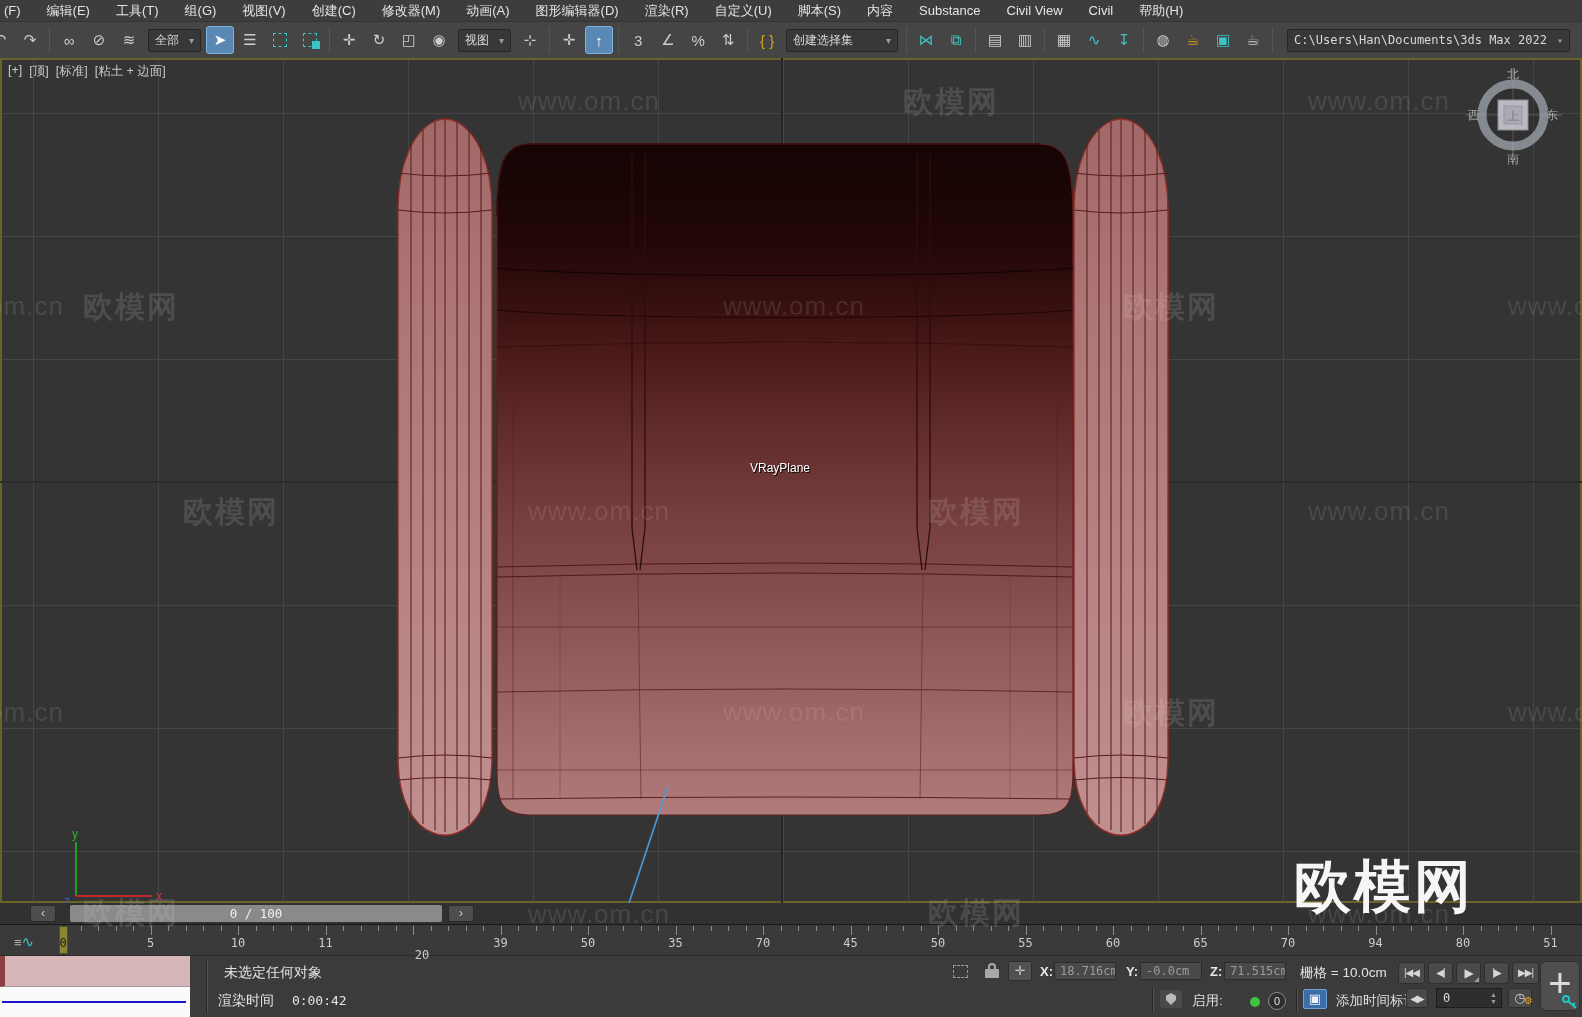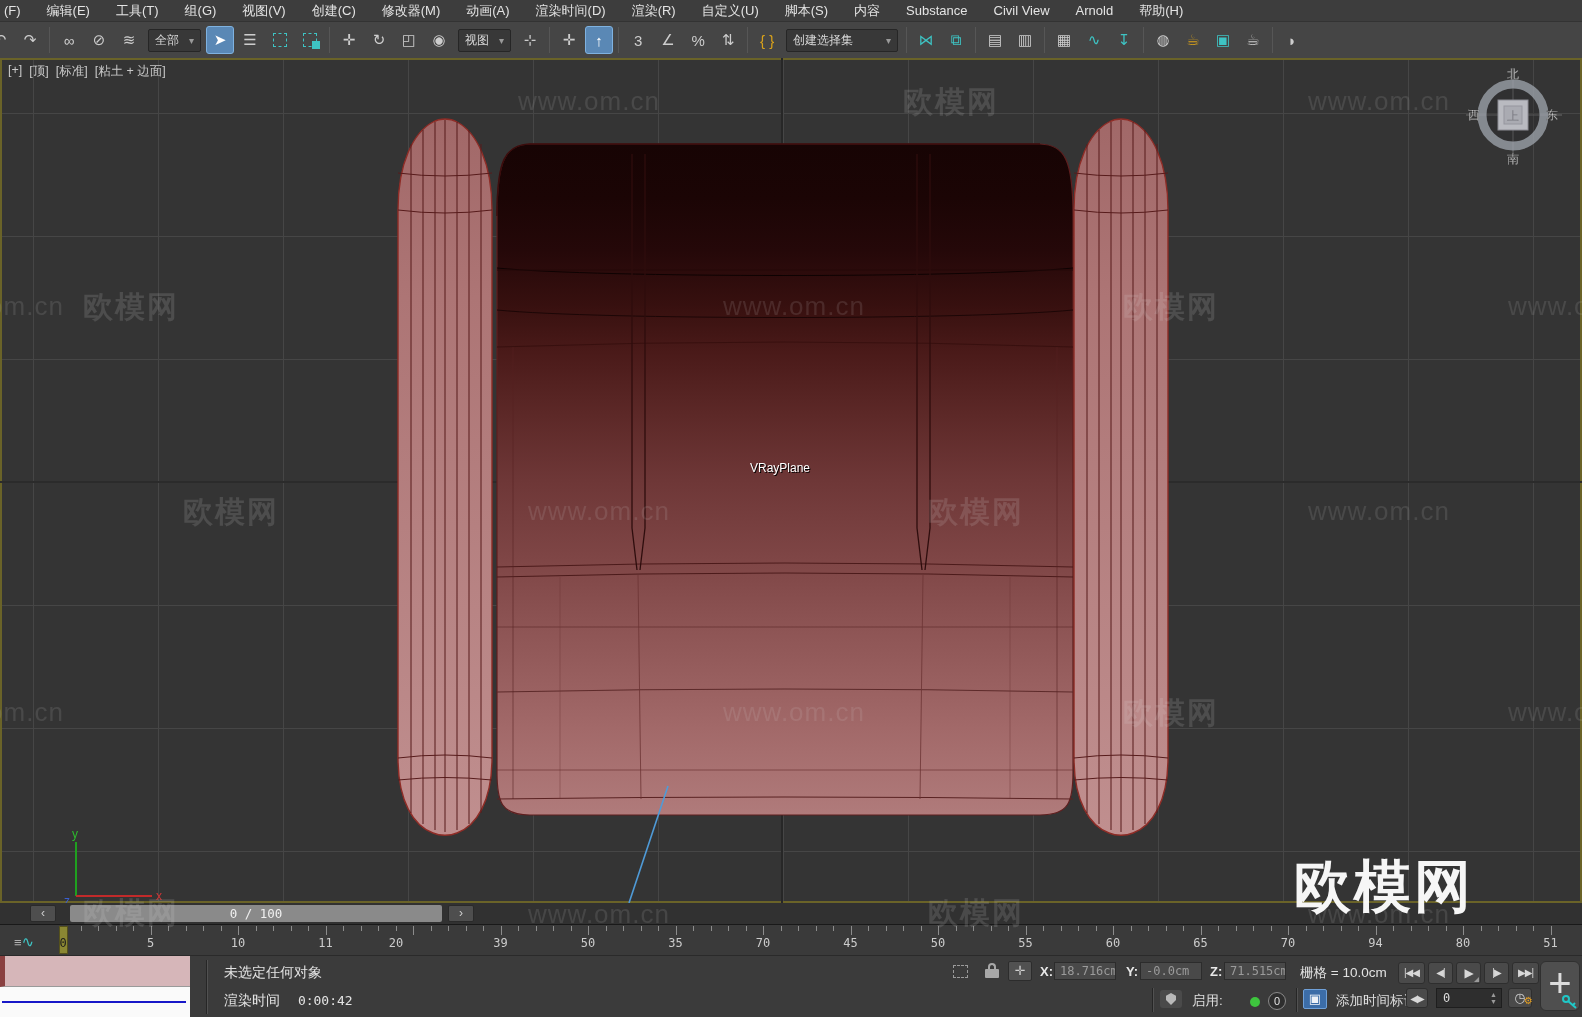--- a/index.html
+++ b/index.html
@@ -82,21 +82,21 @@
   
   .statusbar { position:absolute; left:0; top:955px; width:1582px; height:62px; background:#3b3b3b;
     border-top:1px solid #2a2a2a; }
   .listener { position:absolute; left:0; top:0; width:190px; height:62px; }
   .listener .pink { position:absolute; left:0; top:0; width:190px; height:31px; background:#d6b6b9;
     border-left:5px solid #8a4040; border-bottom:1px solid #9a9a9a; }
   .listener .white { position:absolute; left:0; top:31px; width:190px; height:31px; background:#fafafa; }
   .listener .bluebar { position:absolute; left:2px; top:14px; width:184px; height:2px; background:#1818c8; }
   .sb-divider { position:absolute; top:4px; width:2px; height:54px; border-left:1px solid #262626; border-right:1px solid #515151; }
   .sb-text1 { position:absolute; left:224px; top:8px; color:#e4e4e4; font-size:14px; }
-  .sb-text2 { position:absolute; left:224px; top:36px; color:#e4e4e4; font-size:14px; }
+  .sb-text2 { position:absolute; left:218px; top:36px; color:#e4e4e4; font-size:14px; }
   .sb-text2 .val { margin-left:14px; font-size:13px; }
   .isolate-box { position:absolute; left:953px; top:9px; width:15px; height:13px; border:1px dashed #9a9a9a; }
   .lock { position:absolute; left:985px; top:7px; width:14px; height:16px; }
   .lock .shackle { position:absolute; left:3px; top:0; width:8px; height:8px; border:2px solid #a8a8a8;
     border-bottom:none; border-radius:5px 5px 0 0; }
   .lock .body { position:absolute; left:0; top:6px; width:14px; height:9px; background:#a8a8a8; border-radius:1px; }
   .absbtn { position:absolute; left:1008px; top:5px; width:24px; height:20px; background:#515151;
     border:1px solid #2c2c2c; border-radius:2px; color:#d0d0d0; font-size:13px; text-align:center; line-height:18px; }
   .coord-label { position:absolute; top:8px; color:#e8e8e8; font-size:13px; font-weight:bold; }
   .coord-box { position:absolute; top:6px; width:62px; height:18px; background:#494949; border:1px solid #2c2c2c;
@@ -135,28 +135,28 @@
 
 <div class="menubar">
     <span class="mitem">(F)</span>
     <span class="mitem">编辑(E)</span>
     <span class="mitem">工具(T)</span>
     <span class="mitem">组(G)</span>
     <span class="mitem">视图(V)</span>
     <span class="mitem">创建(C)</span>
     <span class="mitem">修改器(M)</span>
     <span class="mitem">动画(A)</span>
-    <span class="mitem">渲染时间(D)</span>
+    <span class="mitem">图形编辑器(D)</span>
     <span class="mitem">渲染(R)</span>
     <span class="mitem">自定义(U)</span>
     <span class="mitem">脚本(S)</span>
     <span class="mitem">内容</span>
     <span class="mitem">Substance</span>
     <span class="mitem">Civil View</span>
-    <span class="mitem">Arnold</span>
+    <span class="mitem">Civil</span>
     <span class="mitem">帮助(H)</span>
   </div>
 
 <div class="toolbar">
   <div class="tbtn half">↶</div>
   <div class="tbtn">↷</div>
   <div class="sep"></div>
   <div class="tbtn">∞</div>
   <div class="tbtn">⊘</div>
   <div class="tbtn">≋</div>
@@ -207,20 +207,24 @@
   <div class="sep"></div>
   <div class="tbtn">▦</div>
   <div class="tbtn teal">∿</div>
   <div class="tbtn teal">↧</div>
   <div class="sep"></div>
   <div class="tbtn">◍</div>
   <div class="tbtn orange">☕</div>
   <div class="tbtn teal">▣</div>
   <div class="tbtn">☕</div>
   <div class="sep"></div>
+  <div class="drop mono path-field">
+    <span>C:\Users\Han\Documents\3ds Max 2022</span>
+    <span class="caret"></span>
+  </div>
   <div class="tbtn">◗</div>
 </div>
 
 <div class="viewport">
   <div class="axis-v"></div>
   <div class="axis-h"></div>
 
   <svg class="model-svg" width="1582" height="845" viewBox="0 0 1582 845">
     <defs>
       <linearGradient id="seatGrad" x1="0" y1="86" x2="0" y2="758" gradientUnits="userSpaceOnUse">
@@ -365,21 +369,21 @@
       <div class="tick" style="left: 273px;"></div>
       <div class="tick" style="left: 290.5px;"></div>
       <div class="tick" style="left: 308px;"></div>
       <div class="tick major" style="left: 325.5px;"></div>
       <div class="tick-label" style="left: 325.5px;">11</div>
       <div class="tick" style="left: 343px;"></div>
       <div class="tick" style="left: 360.5px;"></div>
       <div class="tick" style="left: 378px;"></div>
       <div class="tick" style="left: 395.5px;"></div>
       <div class="tick major" style="left: 413px;"></div>
-      <div class="tick-label" style="left: 396px;">20</div>
+      <div class="tick-label" style="left: 422px; margin-top: 12px;">20</div>
       <div class="tick" style="left: 430.5px;"></div>
       <div class="tick" style="left: 448px;"></div>
       <div class="tick" style="left: 465.5px;"></div>
       <div class="tick" style="left: 483px;"></div>
       <div class="tick major" style="left: 500.5px;"></div>
       <div class="tick-label" style="left: 500.5px;">39</div>
       <div class="tick" style="left: 518px;"></div>
       <div class="tick" style="left: 535.5px;"></div>
       <div class="tick" style="left: 553px;"></div>
       <div class="tick" style="left: 570.5px;"></div>

